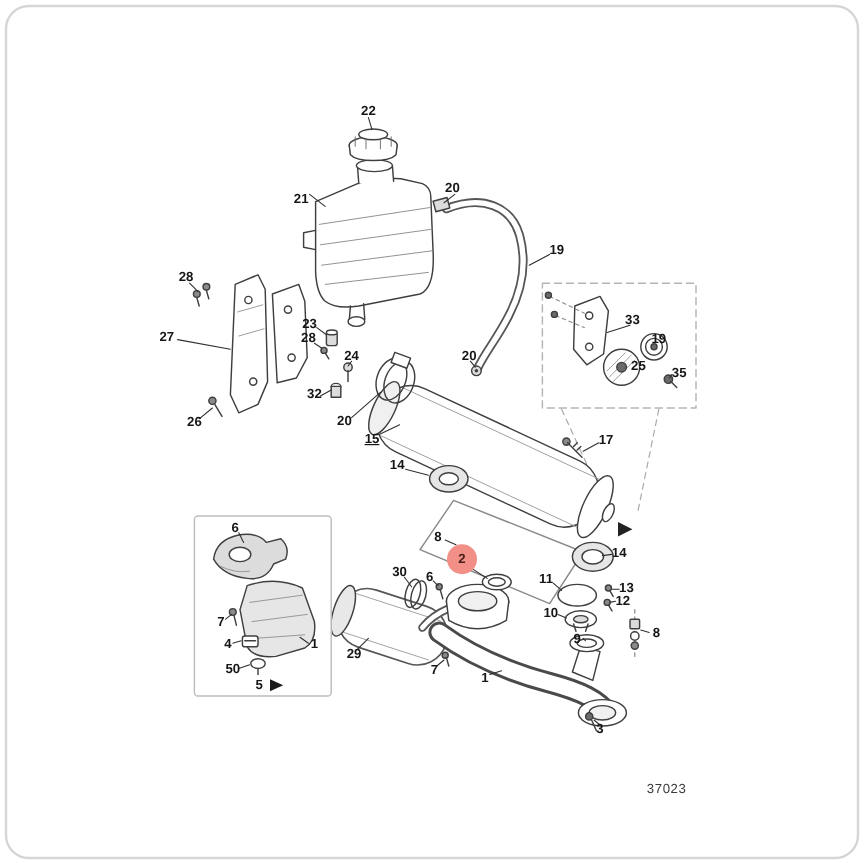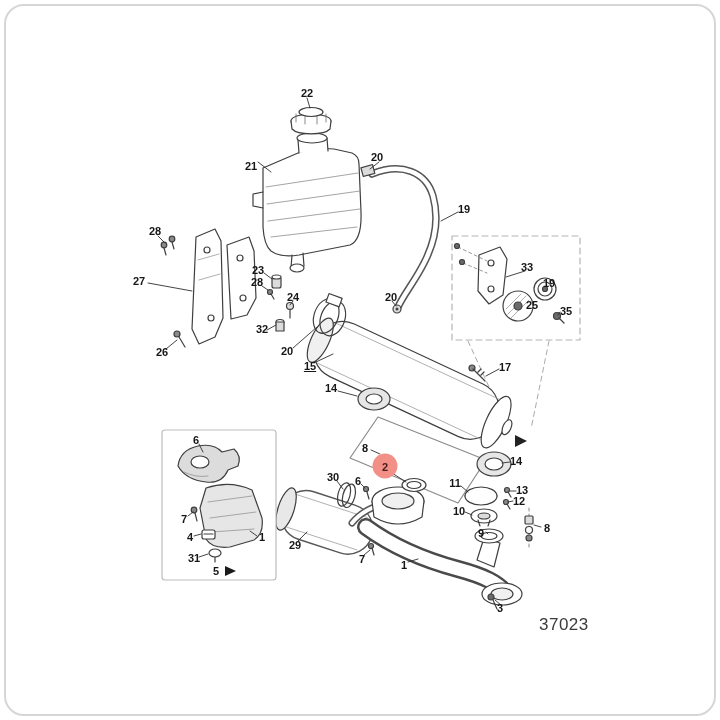--- a/index.html
+++ b/index.html
@@ -3,21 +3,21 @@
 <meta charset="utf-8">
 <style>
   html,body{margin:0;padding:0;background:#ffffff;width:720px;height:720px;overflow:hidden;}
   .frame{position:relative;width:720px;height:720px;background:#fff;font-family:"Liberation Sans",sans-serif;}
   .page-border{position:absolute;inset:4px;border:2px solid #d6d6d6;border-radius:20px;pointer-events:none;}
   svg.diagram{position:absolute;left:0;top:0;}
   .callout-layer{position:absolute;inset:0;}
   .callout{position:absolute;transform:translate(-50%,-50%);font-weight:bold;font-size:11px;color:#161616;white-space:nowrap;z-index:4;}
   .callout.highlighted{width:25px;height:25px;border-radius:50%;background:var(--hl,#f29088);
     display:flex;align-items:center;justify-content:center;color:#47201d;}
-  .diagram-number{position:absolute;left:539px;top:615px;font-size:17px;letter-spacing:.5px;color:#3c3c3c;z-index:4;}
+  .diagram-number{position:absolute;left:539px;top:652px;font-size:11px;letter-spacing:.5px;color:#3c3c3c;z-index:4;}
 </style>
 </head>
 <body>
 
 <div class="frame">
   <div class="page-border"></div>
 
   <svg class="diagram" width="720" height="720" viewBox="0 0 720 720">
     <g stroke="#3f3f3f" stroke-width="1.2" fill="none" stroke-linecap="round" stroke-linejoin="round">
 
@@ -249,21 +249,21 @@
       <span class="callout" style="left: 455px; top: 483px;">11</span>
       <span class="callout" style="left: 522px; top: 490px;">13</span>
       <span class="callout" style="left: 519px; top: 501px;">12</span>
       <span class="callout" style="left: 459px; top: 511px;">10</span>
       <span class="callout" style="left: 481px; top: 533px;">9</span>
       <span class="callout" style="left: 547px; top: 528px;">8</span>
       <span class="callout" style="left: 516px; top: 461px;">14</span>
       <span class="callout" style="left: 196px; top: 440px;">6</span>
       <span class="callout" style="left: 184px; top: 519px;">7</span>
       <span class="callout" style="left: 190px; top: 537px;">4</span>
-      <span class="callout" style="left: 194px; top: 558px;">31</span>
+      <span class="callout" style="left: 194px; top: 558px;">50</span>
       <span class="callout" style="left: 216px; top: 571px;">5</span>
       <span class="callout" style="left: 262px; top: 537px;">1</span>
       <span class="callout" style="left: 295px; top: 545px;">29</span>
       <span class="callout" style="left: 362px; top: 559px;">7</span>
       <span class="callout" style="left: 404px; top: 565px;">1</span>
       <span class="callout" style="left: 500px; top: 608px;">3</span>
     </div>
 
   <div class="diagram-number">37023</div>
 </div>

